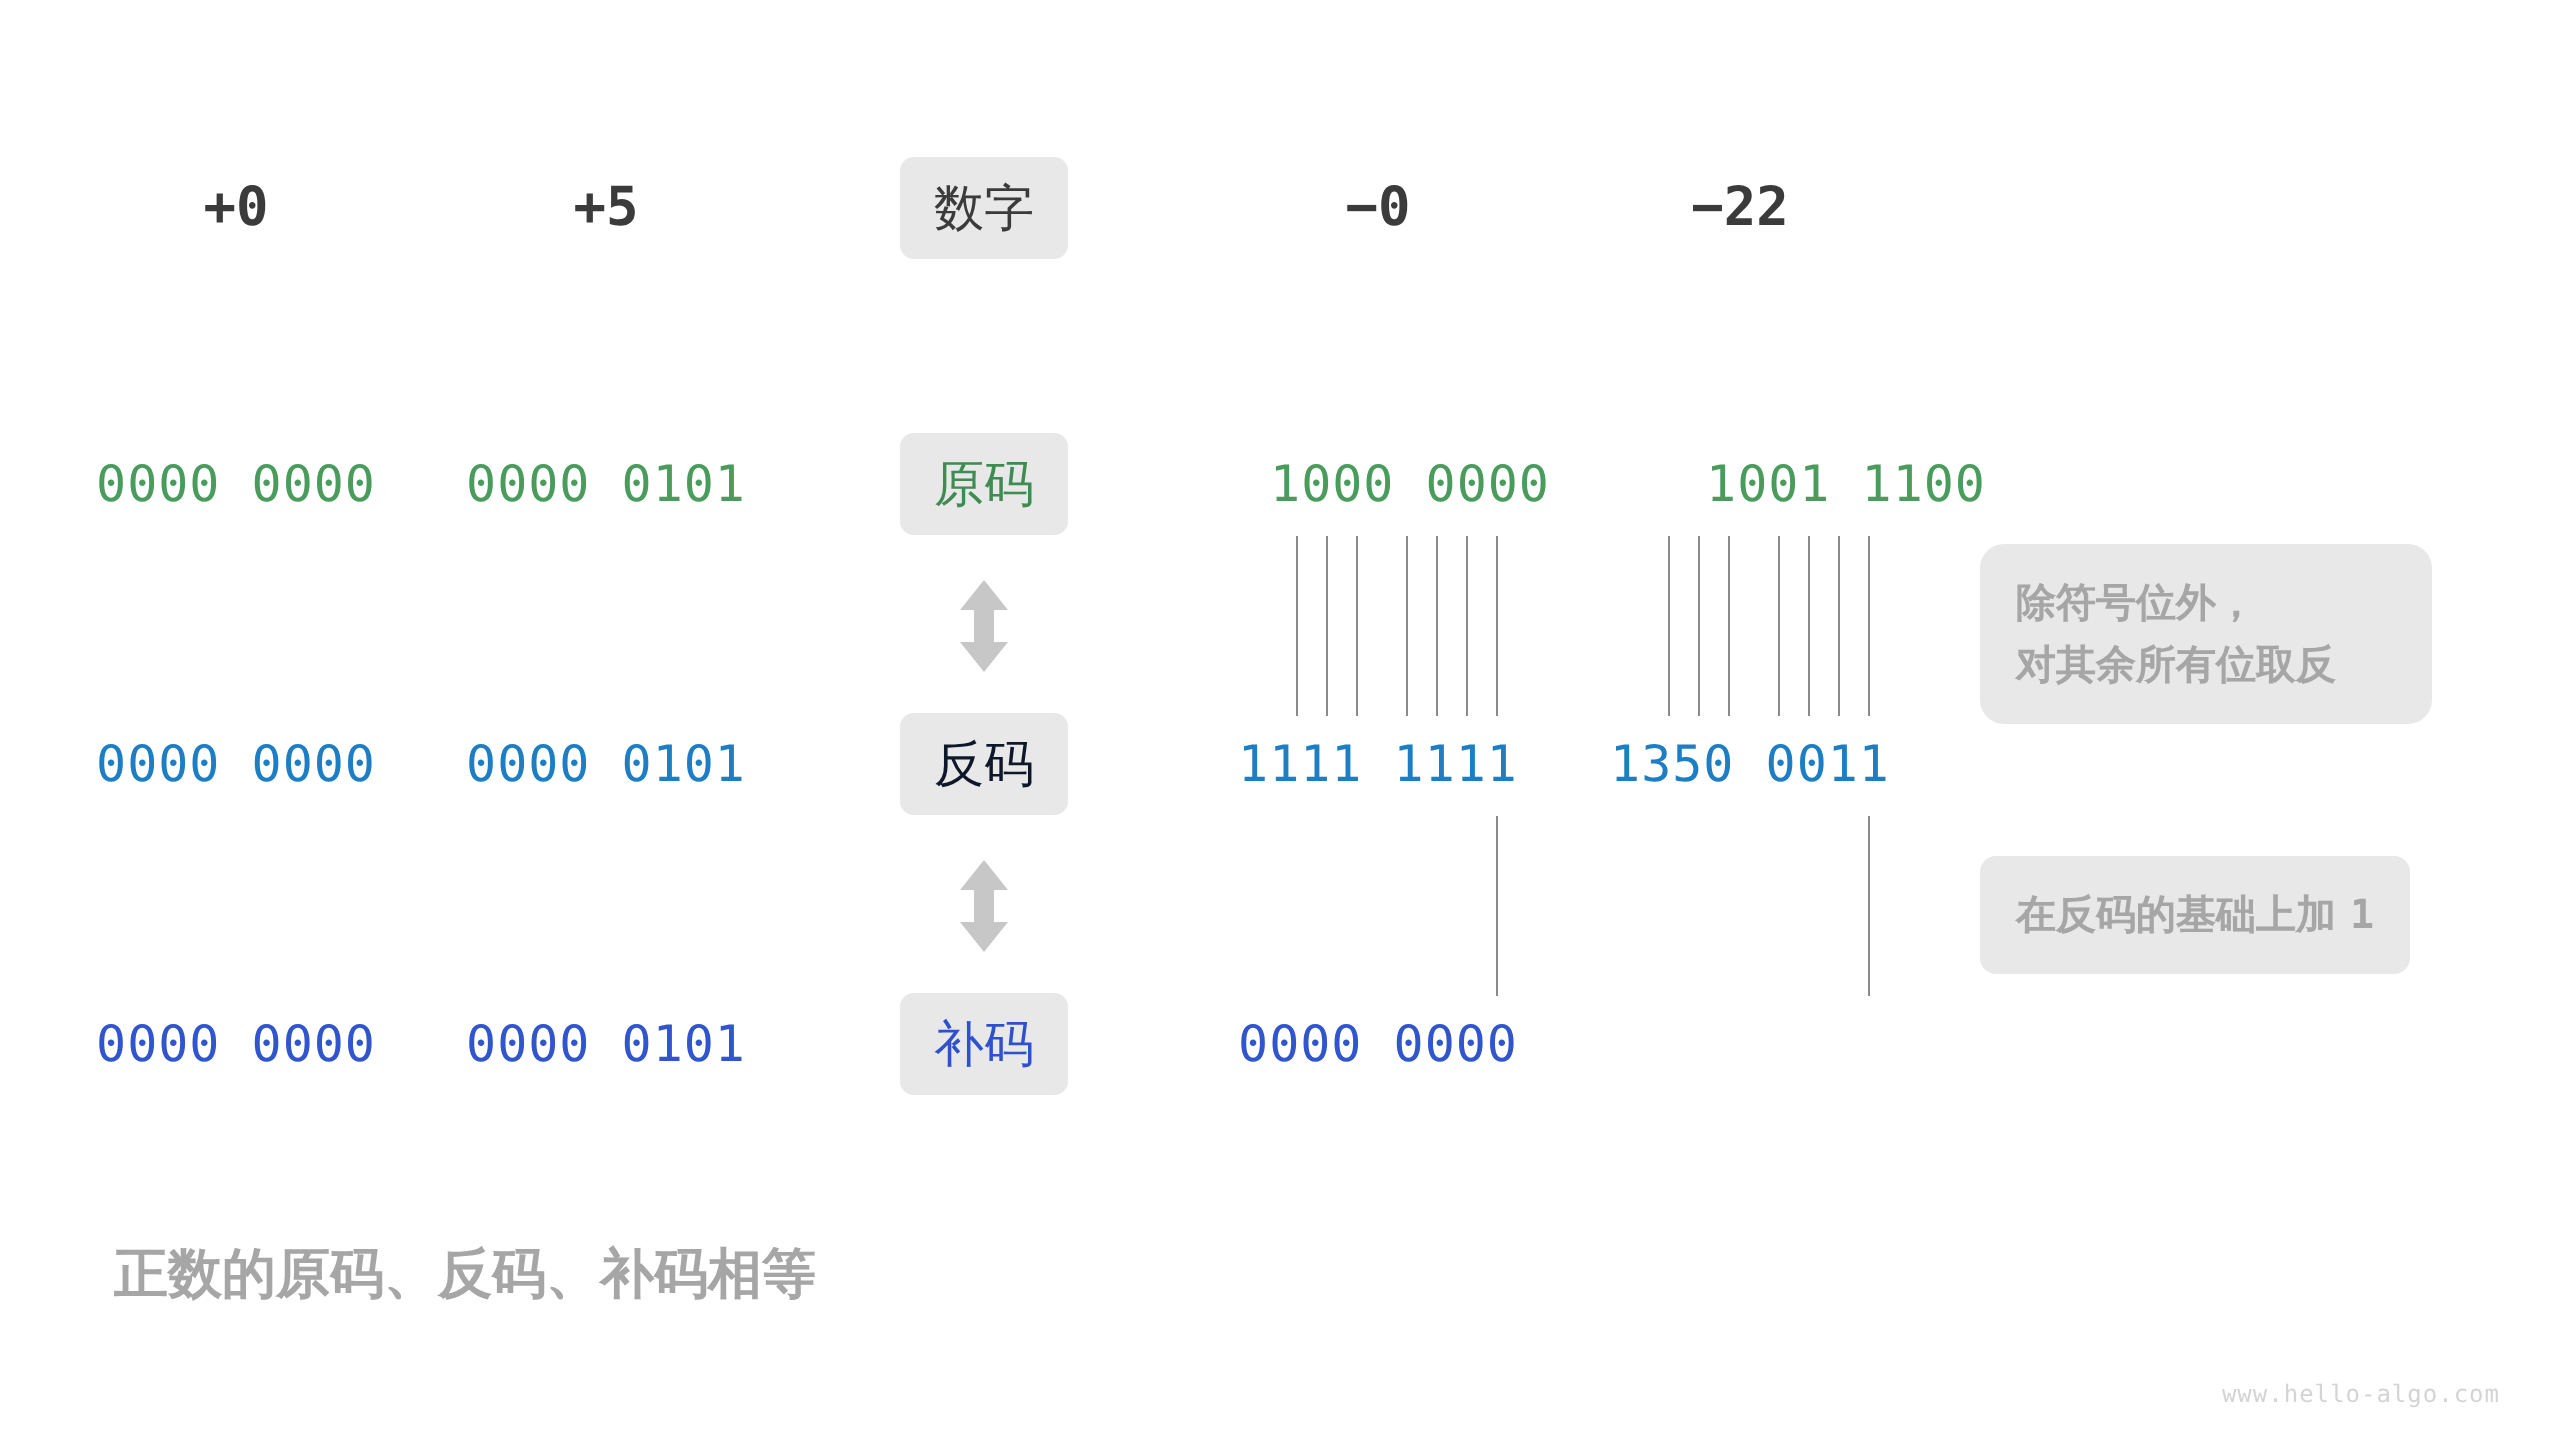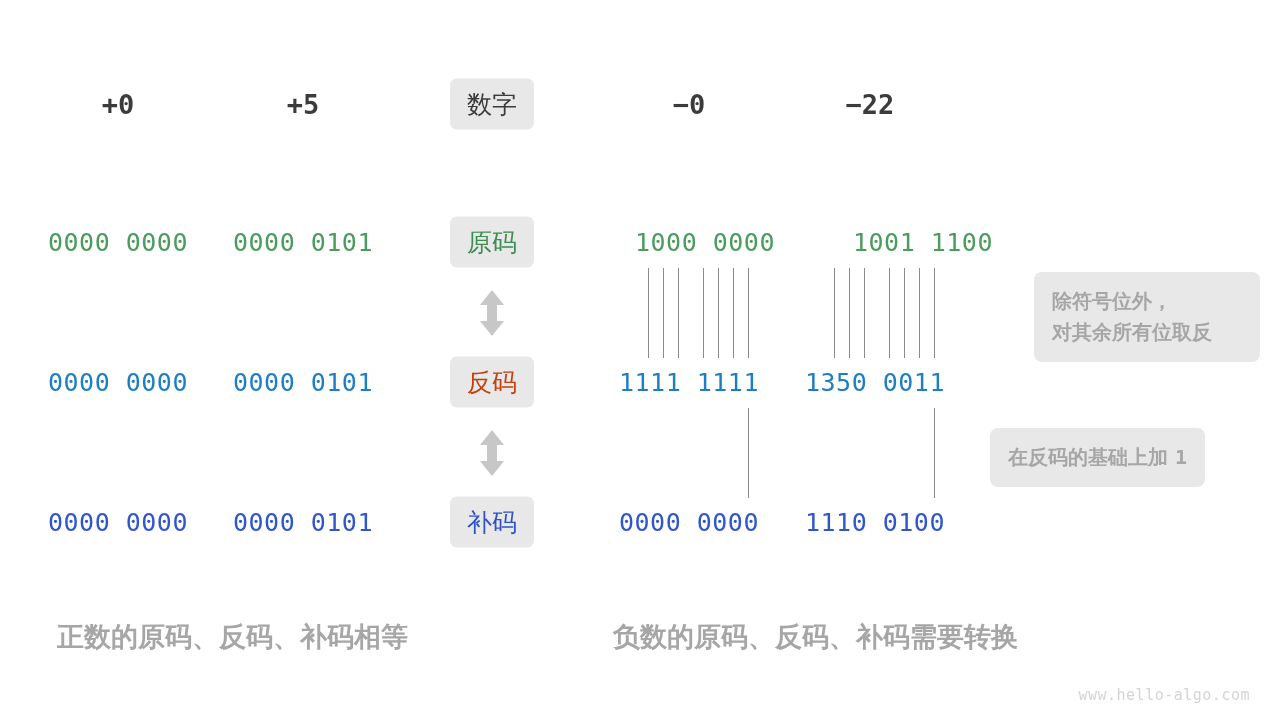--- a/index.html
+++ b/index.html
@@ -42,21 +42,21 @@
   .pill {
     background: #e8e8e8;
     border-radius: 7px;
     padding: 11px 17px;
     font-size: 25px;
     font-weight: normal;
     line-height: 1;
     color: #3b3b3b;
   }
   .pill.green  { color: #3f8c52; }
-  .pill.blue   { color: #c2410c; }
+  .pill.blue   { color: #0f172a; }
   .pill.indigo { color: #2f52cc; }
 
   
   .bits {
     font-family: "DejaVu Sans Mono", "Liberation Mono", monospace;
     font-size: 25px;
     font-weight: normal;
     letter-spacing: 0.5px;
   }
   .bits.green  { color: #4a9c5d; }
@@ -103,21 +103,21 @@
     font-weight: bold;
     white-space: nowrap;
   }
 
   
   .watermark {
     position: absolute;
     right: 30px;
     bottom: 16px;
     font-family: "DejaVu Sans Mono", "Liberation Mono", monospace;
-    font-size: 15px;
+    font-size: 12px;
     color: #d4d4d4;
     letter-spacing: 0.5px;
   }
 </style>
 </head>
 <body>
 
 <div class="canvas">
 
   <div class="cell head-num" style="left:118px; top:104px;">+0</div>
@@ -159,21 +159,20 @@
   <div class="cell bits indigo" style="left:118px; top:522px;">0000 0000</div>
 
   <div class="cell bits indigo" style="left:303px; top:522px;">0000 0101</div>
 
   <div class="cell" style="left:492px; top:522px;">
     <span class="pill indigo">补码</span>
   </div>
 
   <div class="cell bits indigo" style="left:689px; top:522px;">0000 0000</div>
 
-  <div class="cell bits indigo" style="left:875px; top:522px;">1110 0100</div>
 
   <div class="dbl-arrow" style="left:492px; top:313px;">
     <svg viewBox="0 0 30 48" xmlns="http://www.w3.org/2000/svg">
       <path d="M15 1 L27 16 L20 16 L20 32 L27 32 L15 47 L3 32 L10 32 L10 16 L3 16 Z" fill="#c7c7c7"></path>
     </svg>
   </div>
 
   <div class="dbl-arrow" style="left:492px; top:453px;">
     <svg viewBox="0 0 30 48" xmlns="http://www.w3.org/2000/svg">
       <path d="M15 1 L27 16 L20 16 L20 32 L27 32 L15 47 L3 32 L10 32 L10 16 L3 16 Z" fill="#c7c7c7"></path>
@@ -192,24 +191,23 @@
   <div class="conn" style="left:849px;  top:268px; height:90px;"></div>
   <div class="conn" style="left:864px;  top:268px; height:90px;"></div>
   <div class="conn" style="left:889px;  top:268px; height:90px;"></div>
   <div class="conn" style="left:904px;  top:268px; height:90px;"></div>
   <div class="conn" style="left:919px;  top:268px; height:90px;"></div>
   <div class="conn" style="left:934px;  top:268px; height:90px;"></div>
 
   <div class="conn" style="left:748px; top:408px; height:90px;"></div>
   <div class="conn" style="left:934px; top:408px; height:90px;"></div>
 
-  <div class="note" style="left:1034px; top:272px; width:190px;">除符号位外，
+  <div class="note" style="left:990px; top:272px; width:190px;border-radius:12px;">除符号位外，
 对其余所有位取反</div>
 
   <div class="note" style="left:990px; top:428px;"><span>在反码的基础上加 </span><span class="note-mono-tail">1</span></div>
 
   <div class="caption" style="left:57px; top:619px;">正数的原码、反码、补码相等</div>
 
-  <div class="caption" style="left:613px; top:619px;">负数的原码、反码、补码需要转换</div>
 
   <div class="watermark">www.hello-algo.com</div>
 
 </div>
 
 </body></html>

